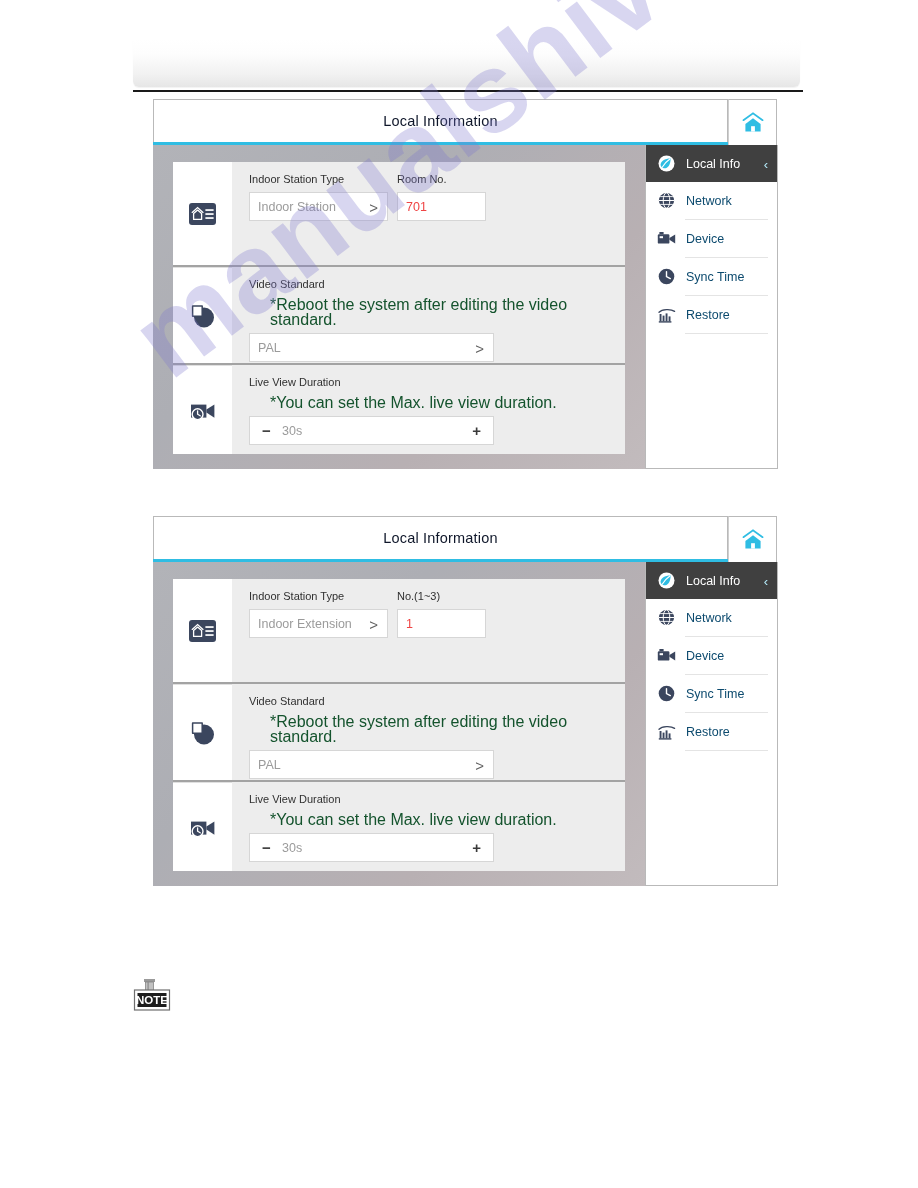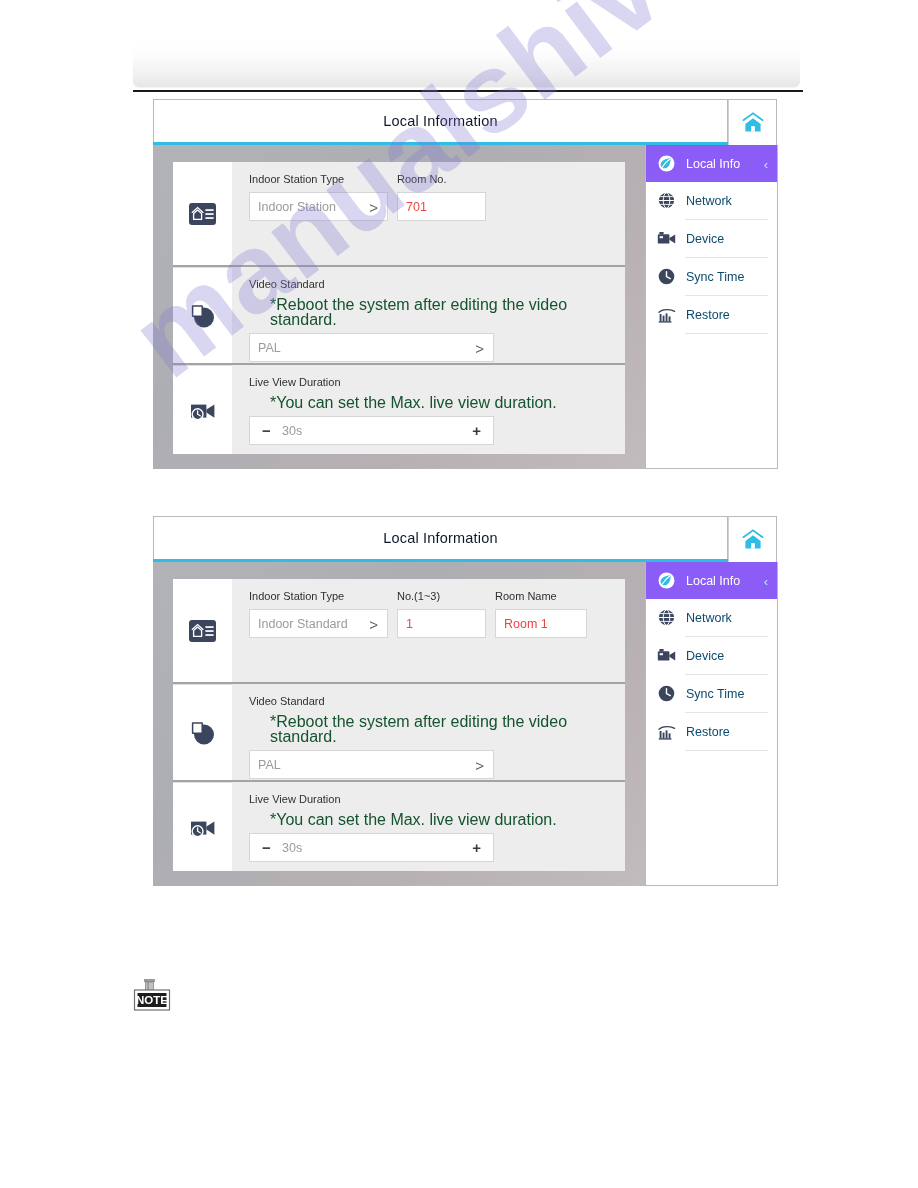--- a/index.html
+++ b/index.html
@@ -237,21 +237,21 @@
     display: flex;
     align-items: center;
     justify-content: center;
     margin-right: 9px;
   }
   .nav-item .nav-label {
     font-size: 12.5px;
     color: #0c4a6e;
   }
   .nav-item.active {
-    background: #8b5cf6;
+    background: #404040;
   }
   .nav-item.active .nav-label { color: #ffffff; }
   .nav-divider {
     height: 1px;
     background: #e4e4e4;
     margin: 0 9px 0 39px;
   }
   .nav-back {
     position: absolute;
     right: 9px;
@@ -477,34 +477,28 @@
             <rect x="16.4" y="6.2" width="8.2" height="1.7" fill="#ffffff"></rect>
             <rect x="16.4" y="10.2" width="8.2" height="1.7" fill="#ffffff"></rect>
             <rect x="16.4" y="14.2" width="8.2" height="1.7" fill="#ffffff"></rect>
           </svg>
         </div>
         <div class="row-body">
           <div class="fields-row">
             <div>
               <div class="field-label">Indoor Station Type</div>
               <div class="input ph w-select">
-                <span>Indoor Standard</span>
+                <span>Indoor Extension</span>
                 <span class="chev">&gt;</span>
               </div>
             </div>
             <div>
               <div class="field-label">No.(1~3)</div>
               <div class="input w-no">
                 <span>1</span>
-              </div>
-            </div>
-            <div>
-              <div class="field-label">Room Name</div>
-              <div class="input w-name">
-                <span>Room 1</span>
               </div>
             </div>
           </div>
         </div>
       </div>
 
       <div class="row row-2">
         <div class="row-icon sep">
           <svg width="26" height="26" viewBox="0 0 26 26">
             <circle cx="14" cy="14.5" r="10" fill="#3b465e"></circle>

